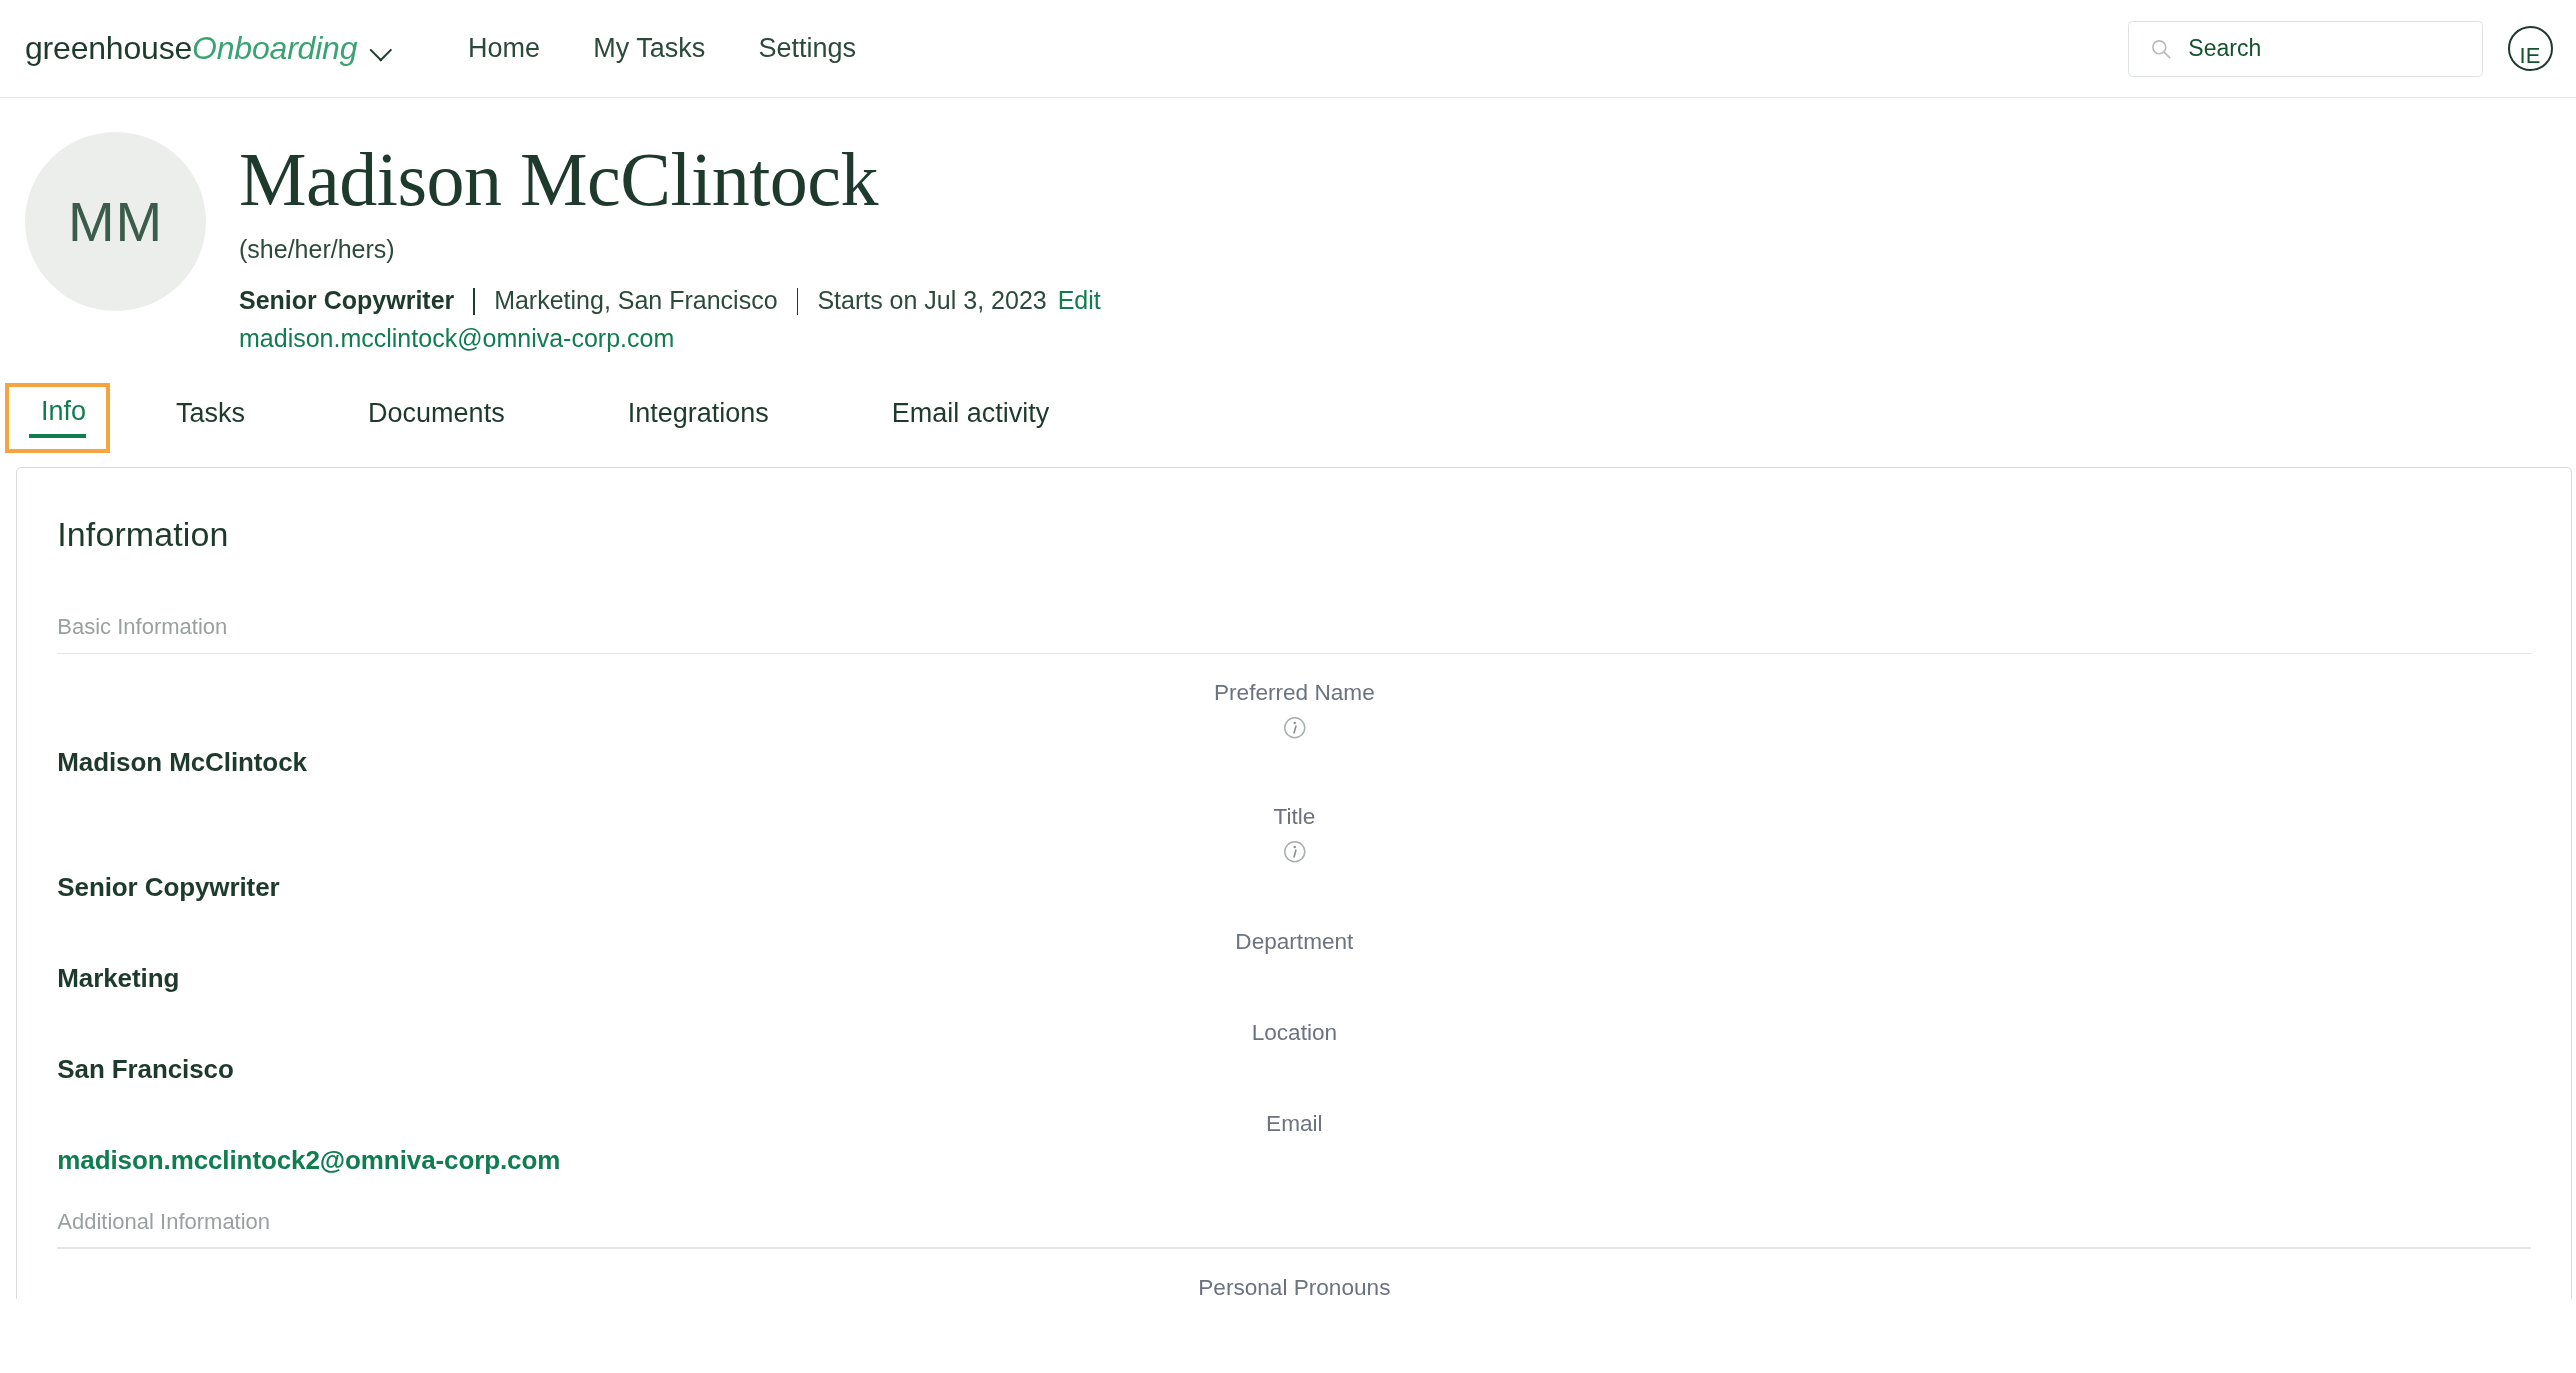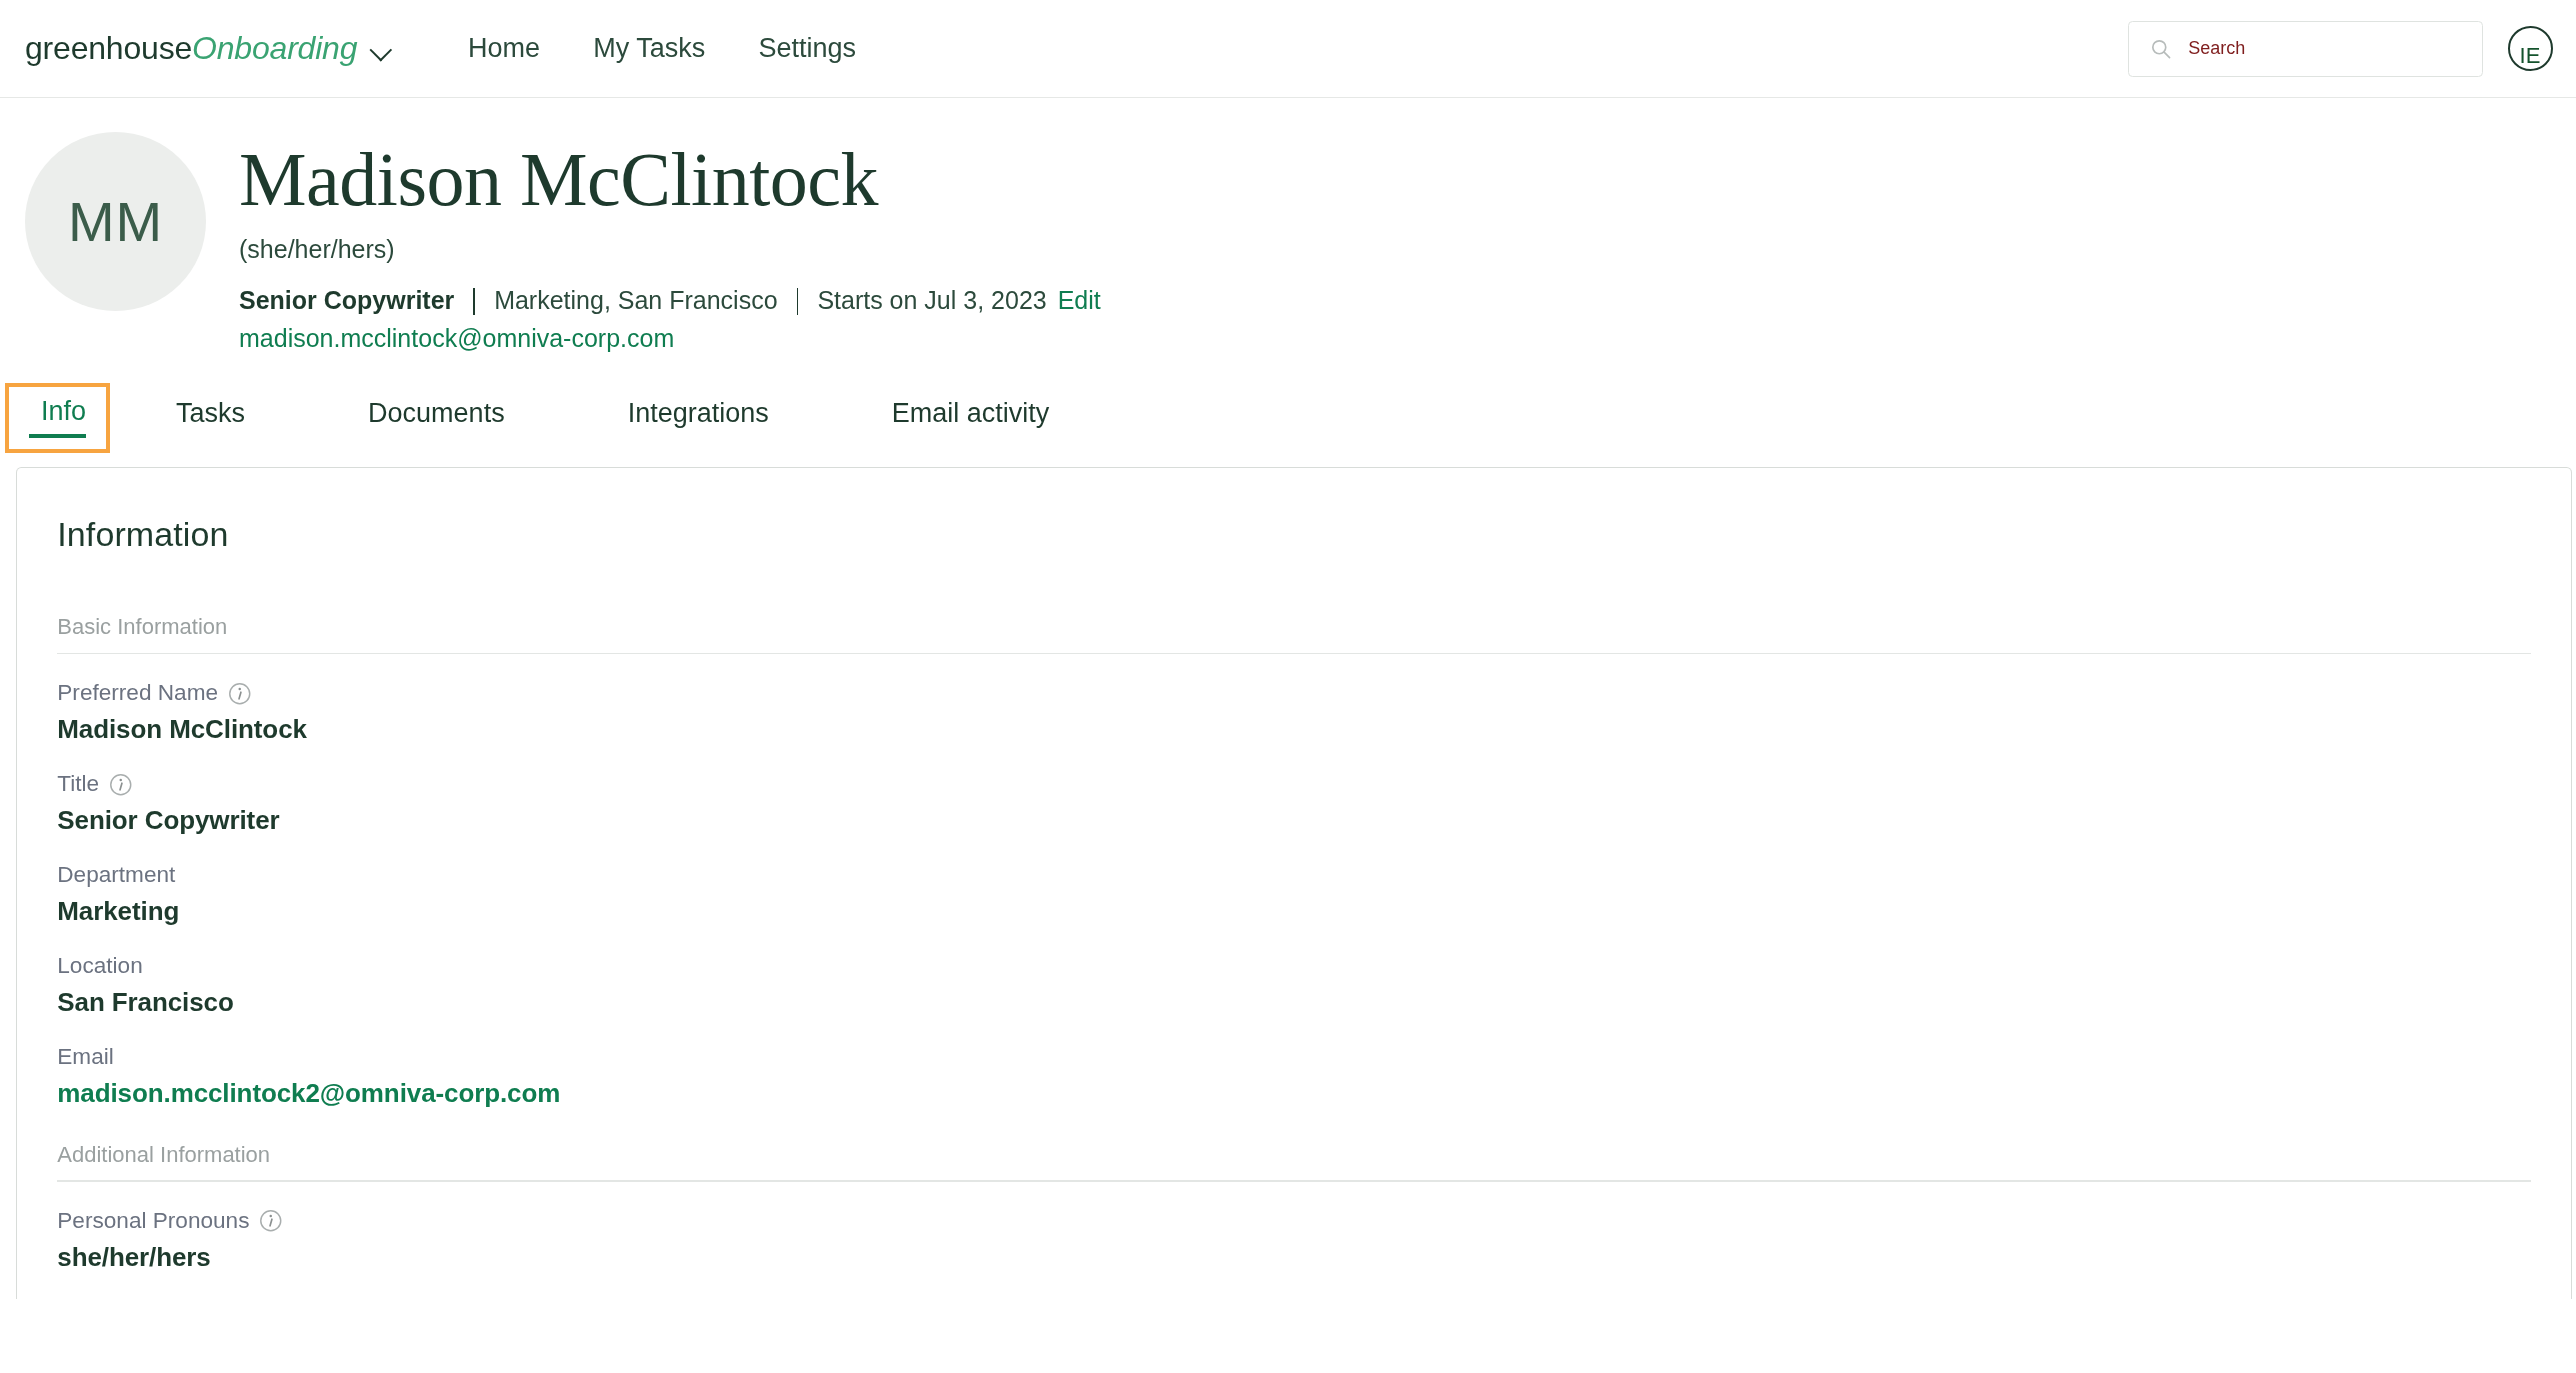--- a/index.html
+++ b/index.html
@@ -79,22 +79,22 @@
     border: 1.4px solid #dfe3e0;
     border-radius: 4.5px;
     display: flex;
     align-items: center;
     padding-left: 20px;
     gap: 16.3px;
     background: #fff;
   }
   .search-ico { width: 23.5px; height: 23.5px; flex: 0 0 auto; }
   .search-input-txt {
-    font-size: 18px;
-    color: #7f1d1d;
+    font-size: 23px;
+    color: #14532d;
     user-select: none;
   }
   .avatar-ie {
     width: 45px; height: 45px;
     border: 2.3px solid #1e3a2d;
     border-radius: 50%;
     display: flex;
     align-items: flex-end;
     justify-content: center;
     font-size: 22px;
@@ -234,20 +234,21 @@
     background: #e3e6e4;
   }
   .field { margin-top: 27px; }
   .field-label {
     display: flex;
     align-items: center;
     gap: 10px;
     font-size: 22.6px;
     color: #6b7280;
     line-height: 1.1;
+    flex-direction: column;
   }
   .info-ico { width: 23.5px; height: 23.5px; flex: 0 0 auto; cursor: pointer; }
   .field-value {
     margin-top: 8.1px;
     font-size: 26px;
     font-weight: 700;
     color: #1e3a2d;
     letter-spacing: -0.1px;
   }
   .field-value.link {

